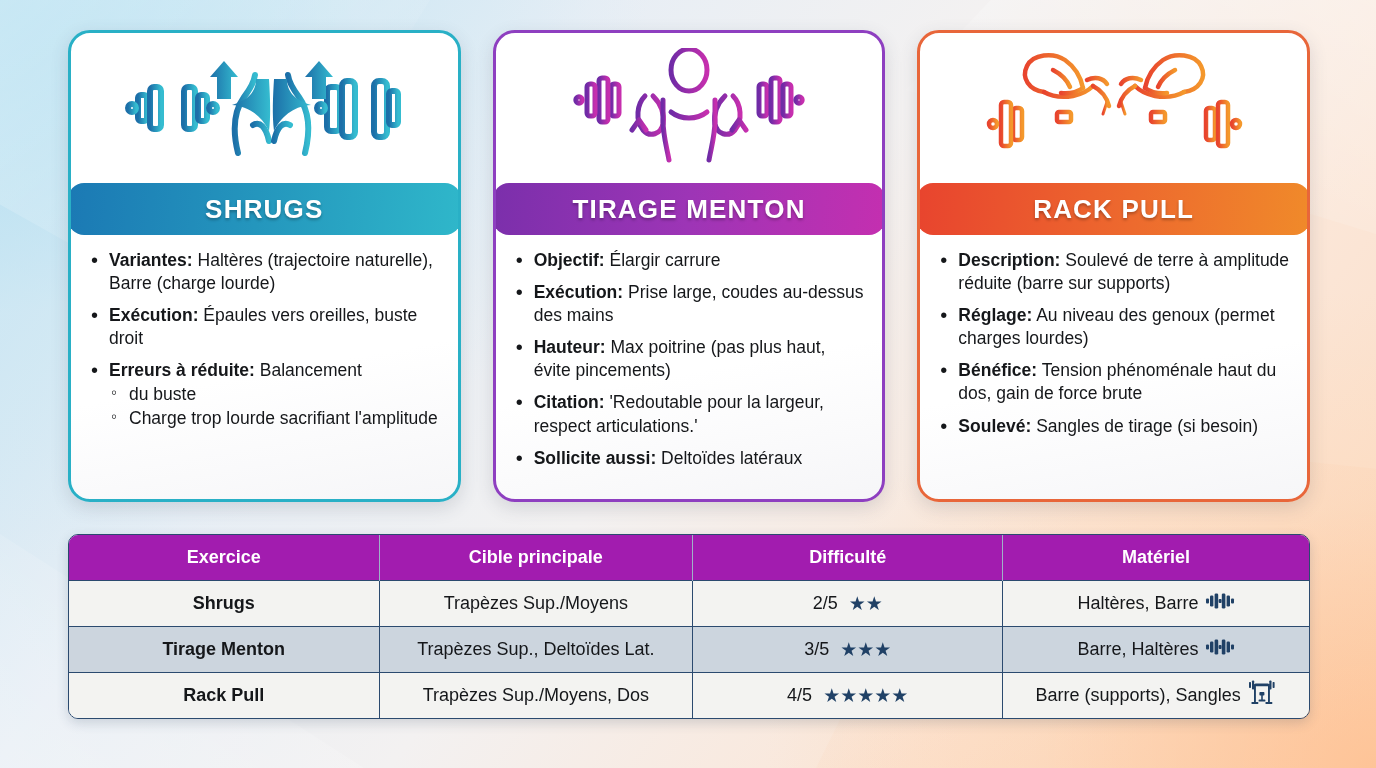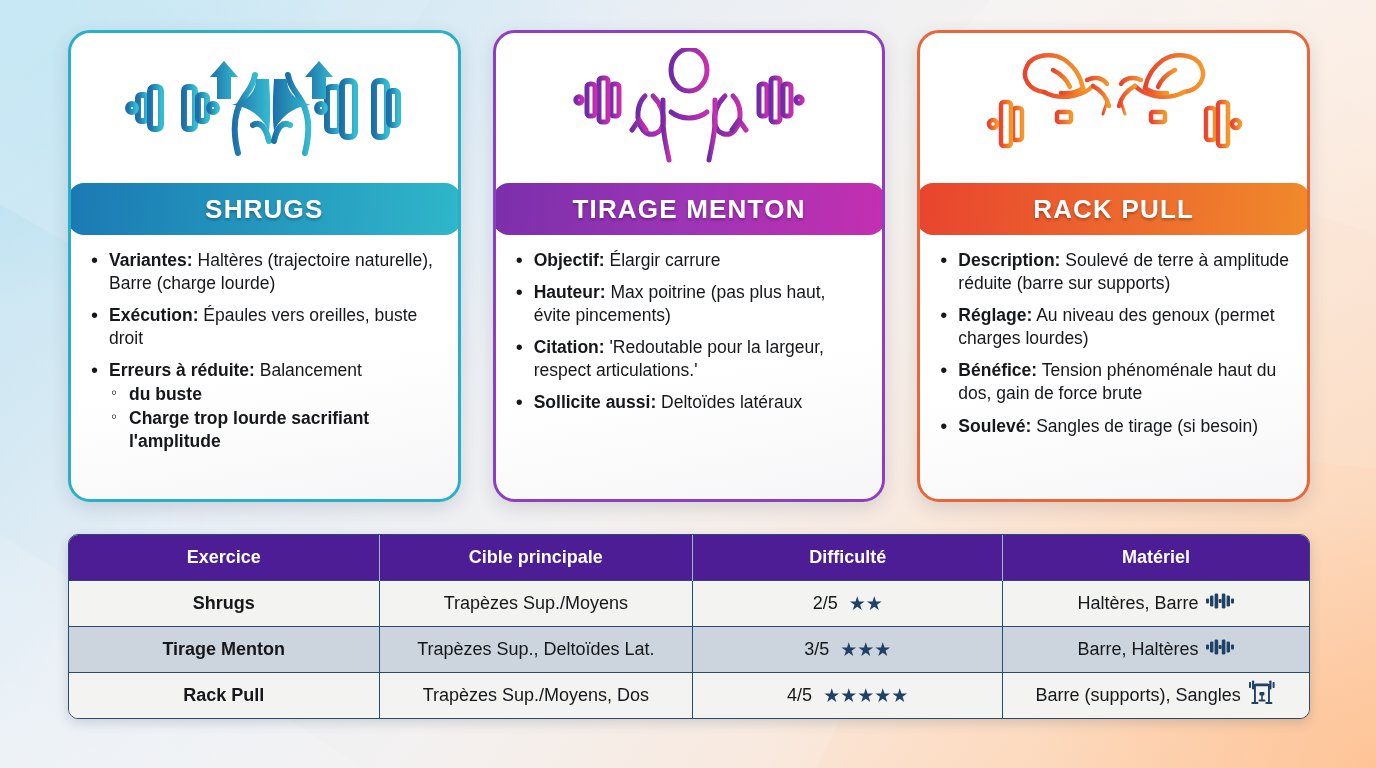--- a/index.html
+++ b/index.html
@@ -72,37 +72,37 @@
     color: #15171a;
   }
   .bullets > ul > li::before {
     content: "•"; position: absolute; left: 2px; top: -2px;
     font-size: 20px; color: #15171a;
   }
   .bullets b { font-weight: bold; }
   .subs { list-style: none; margin-top: 1px; }
   .subs li {
     position: relative; padding-left: 20px; margin-top: 1px;
-    font-size: 17.5px; line-height: 1.3; font-weight: bold;
+    font-size: 17.5px; line-height: 1.3;
   }
   .subs li::before {
     content: "◦"; position: absolute; left: 2px; top: -1px;
     font-size: 17px; color: #15171a;
   }
 
   
   .tbl-wrap {
     position: absolute; left: 68px; top: 534px; width: 1242px;
     border-radius: 10px; overflow: hidden;
     border: 1px solid #2b4a6f;
     box-shadow: 0 4px 12px rgba(40,60,90,0.18);
   }
   table { width: 100%; border-collapse: collapse; }
   thead th {
-    background: #4c1d95; color: #ffffff;
+    background: #a21caf; color: #ffffff;
     font-size: 18px; font-weight: bold;
     height: 45px; text-align: center;
     border-right: 1px solid #9fb3c8;
   }
   thead th:last-child { border-right: none; }
   tbody td {
     height: 46px; text-align: center;
     font-size: 18px; color: #15171a;
     border-top: 1px solid #2b4a6f;
     border-right: 1px solid #2b4a6f;
@@ -233,20 +233,24 @@
           </g>
         </svg>
       </span>
     </div>
     <div class="card-title">TIRAGE MENTON</div>
     <div class="bullets">
       <ul>
         <li>
           <b>Objectif:</b>
           <span>Élargir carrure</span>
+        </li>
+        <li>
+          <b>Exécution:</b>
+          <span>Prise large, coudes au-dessus des mains</span>
         </li>
         <li>
           <b>Hauteur:</b>
           <span>Max poitrine (pas plus haut, évite pincements)</span>
         </li>
         <li>
           <b>Citation:</b>
           <span>'Redoutable pour la largeur, respect articulations.'</span>
         </li>
         <li>

